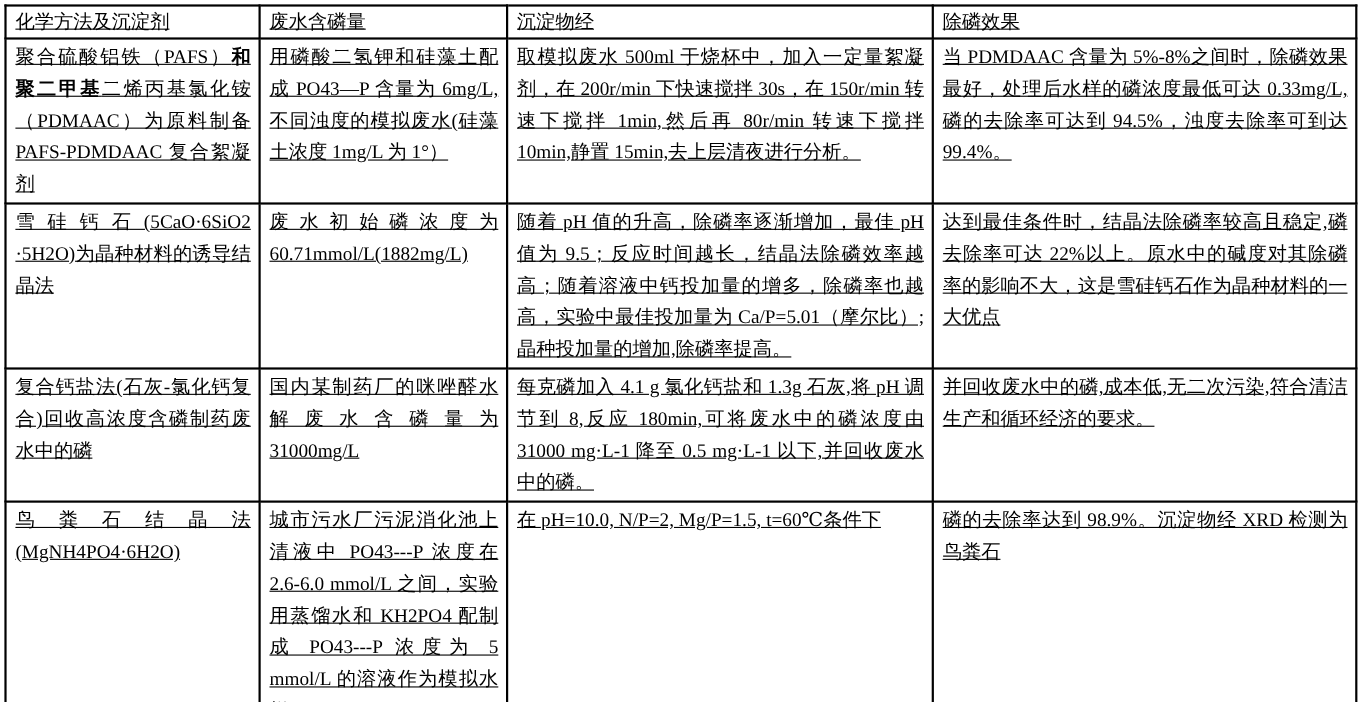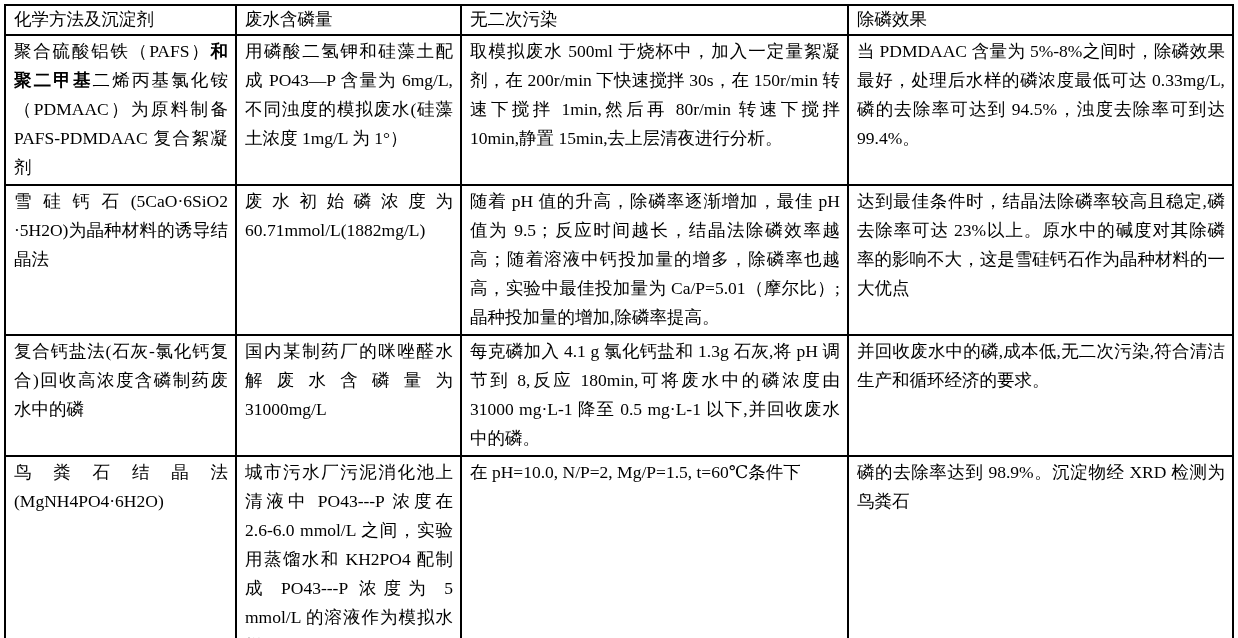--- a/index.html
+++ b/index.html
@@ -26,20 +26,21 @@
   table.doc-table th,
   table.doc-table td {
     border: 2px solid #000000;
     vertical-align: top;
     padding: 1px 7px 2px 8px;
     font-size: 17.5px;
     line-height: 29px;
     font-weight: normal;
     text-align: justify;
     overflow: hidden;
+    text-decoration: underline;
   }
   table.doc-table th {
     height: 24px;
     line-height: 25px;
     text-align: left;
     white-space: nowrap;
   }
   tbody tr:nth-child(1) td { height: 141px; }
   tbody tr:nth-child(2) td { height: 135px; border-radius: 26px; }
   tbody tr:nth-child(3) td { height: 111px; }
@@ -55,36 +56,36 @@
     <colgroup>
       <col style="width:231px">
       <col style="width:225px">
       <col style="width:387px">
       <col style="width:385px">
     </colgroup>
     <thead>
       <tr>
           <th>化学方法及沉淀剂</th>
           <th>废水含磷量</th>
-          <th>无二次污染</th>
+          <th>沉淀物经</th>
           <th>除磷效果</th>
         </tr>
     </thead>
     <tbody>
         <tr>
           <td><span>聚合硫酸铝铁（PAFS）</span><span class="bold">和聚二甲基</span><span>二烯丙基氯化铵（PDMAAC）为原料制备 PAFS-PDMDAAC 复合絮凝剂</span></td>
           <td><span>用磷酸二氢钾和硅藻土配成 PO43—P 含量为 6mg/L,不同浊度的模拟废水(硅藻土浓度 1mg/L 为 1°）</span></td>
           <td><span>取模拟废水 500ml 于烧杯中，加入一定量絮凝剂，在 200r/min 下快速搅拌 30s，在 150r/min 转速下搅拌 1min,然后再 80r/min 转速下搅拌 10min,静置 15min,去上层清夜进行分析。</span></td>
           <td><span>当 PDMDAAC 含量为 5%-8%之间时，除磷效果最好，处理后水样的磷浓度最低可达 0.33mg/L,磷的去除率可达到 94.5%，浊度去除率可到达 99.4%。</span></td>
         </tr>
         <tr>
           <td><span>雪硅钙石(5CaO·6SiO2 ·5H2O)为晶种材料的诱导结晶法</span></td>
           <td><span>废水初始磷浓度为 60.71mmol/L(1882mg/L)</span></td>
           <td><span>随着 pH 值的升高，除磷率逐渐增加，最佳 pH 值为 9.5；反应时间越长，结晶法除磷效率越高；随着溶液中钙投加量的增多，除磷率也越高，实验中最佳投加量为 Ca/P=5.01（摩尔比）;晶种投加量的增加,除磷率提高。</span></td>
-          <td><span>达到最佳条件时，结晶法除磷率较高且稳定,磷去除率可达 23%以上。原水中的碱度对其除磷率的影响不大，这是雪硅钙石作为晶种材料的一大优点</span></td>
+          <td><span>达到最佳条件时，结晶法除磷率较高且稳定,磷去除率可达 22%以上。原水中的碱度对其除磷率的影响不大，这是雪硅钙石作为晶种材料的一大优点</span></td>
         </tr>
         <tr>
           <td><span>复合钙盐法(石灰-氯化钙复合)回收高浓度含磷制药废水中的磷</span></td>
           <td><span>国内某制药厂的咪唑醛水解废水含磷量为 31000mg/L</span></td>
           <td><span>每克磷加入 4.1 g 氯化钙盐和 1.3g 石灰,将 pH 调节到 8,反应 180min,可将废水中的磷浓度由 31000 mg·L-1 降至 0.5 mg·L-1 以下,并回收废水中的磷。</span></td>
           <td><span>并回收废水中的磷,成本低,无二次污染,符合清洁生产和循环经济的要求。</span></td>
         </tr>
         <tr>
           <td><span>鸟粪石结晶法(MgNH4PO4·6H2O)</span></td>
           <td><span>城市污水厂污泥消化池上清液中 PO43---P 浓度在 2.6-6.0 mmol/L 之间，实验用蒸馏水和 KH2PO4 配制成 PO43---P 浓度为 5 mmol/L 的溶液作为模拟水样。</span></td>

